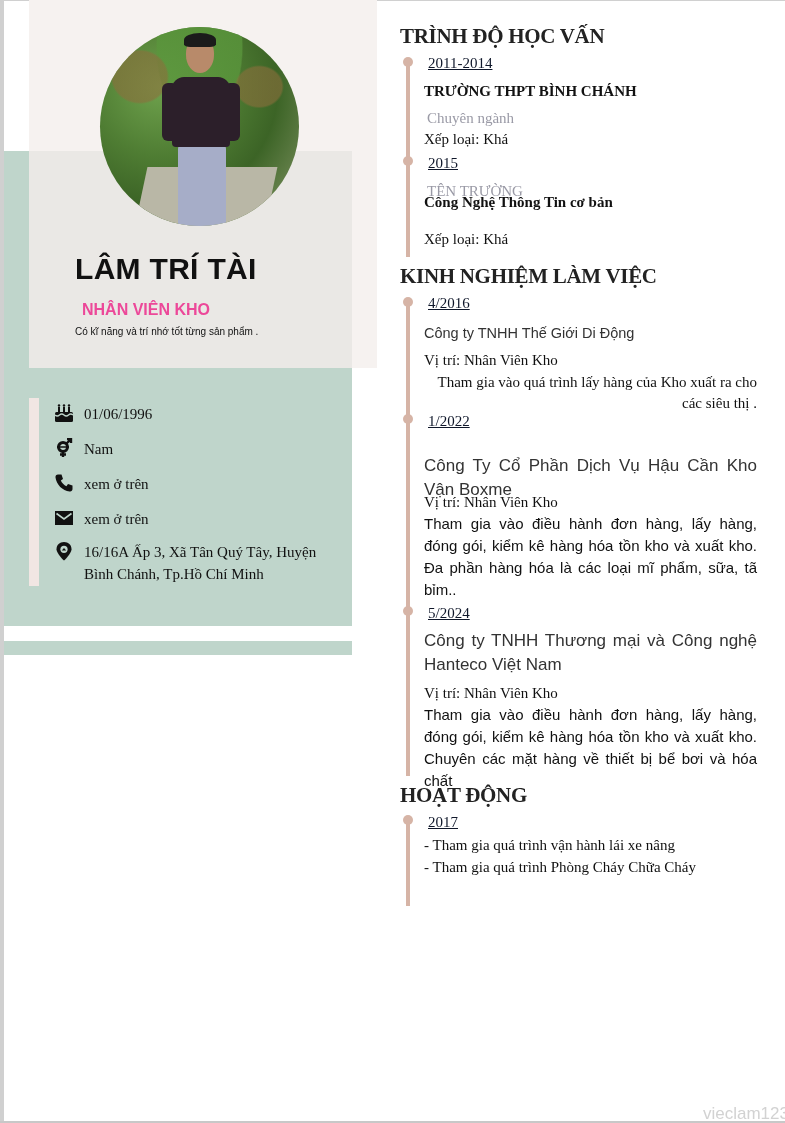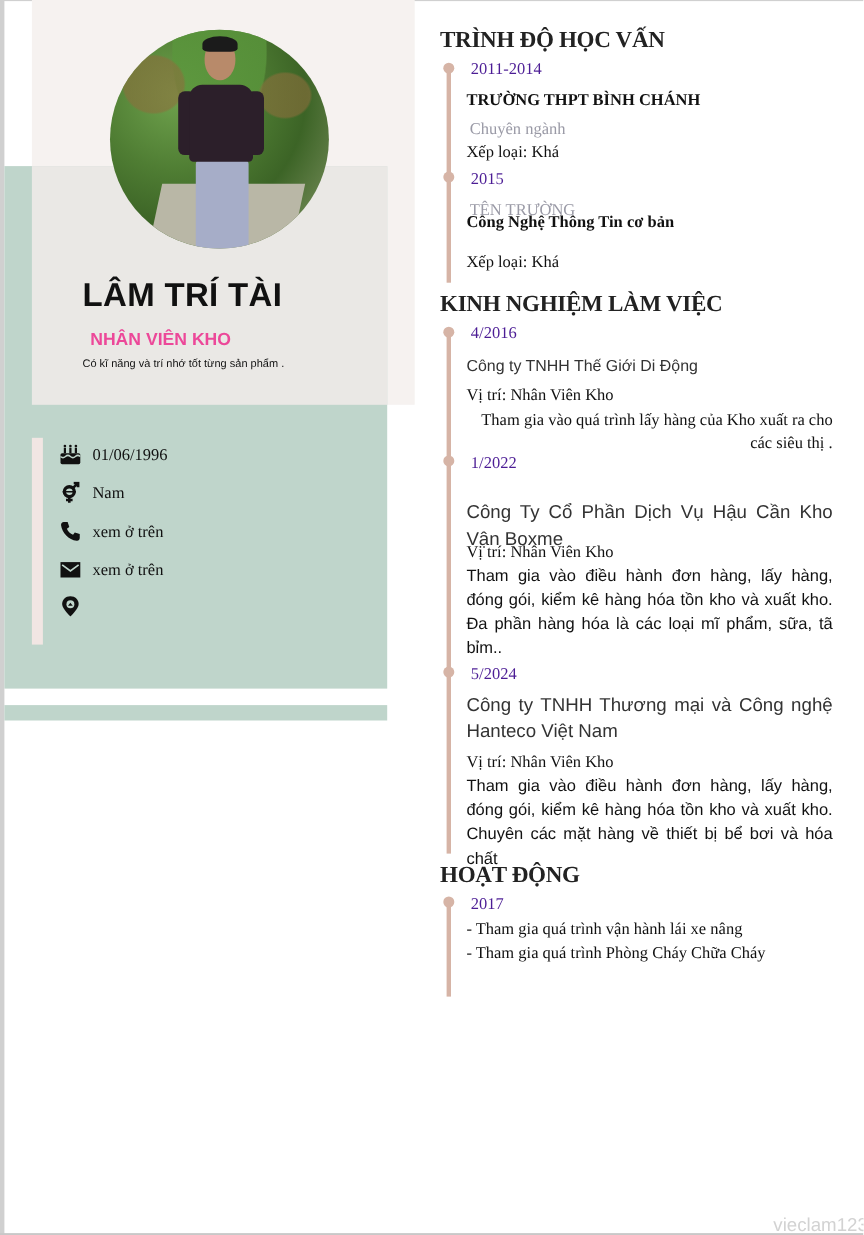--- a/index.html
+++ b/index.html
@@ -36,21 +36,21 @@
 
   .contact-bar { position: absolute; left: 29px; top: 398px; width: 10px; height: 188px; background: #f1e6e3; }
   .contact { position: absolute; left: 54px; width: 270px; display: flex; align-items: flex-start; font-size: 15px; line-height: 22px; color: #111; }
   .contact .ic { width: 20px; height: 20px; margin-right: 10px; flex: none; display: flex; align-items: center; justify-content: center; }
   .contact .ic svg { width: 20px; height: 20px; }
 
   
   .section-title { position: absolute; left: 400px; font-family: "Liberation Serif", serif; font-weight: bold; font-size: 21px; color: #222; letter-spacing: -0.3px; }
   .tl-line { position: absolute; left: 406px; width: 4px; background: #d6b4a6; }
   .tl-dot { position: absolute; left: 403px; width: 10px; height: 10px; border-radius: 50%; background: #d6b4a6; }
-  .date { position: absolute; left: 428px; font-size: 15px; color: #4c1d95; }
+  .date { position: absolute; left: 428px; font-size: 15px; color: #0f172a; text-decoration: underline; }
   .t { position: absolute; left: 424px; width: 333px; font-size: 15px; color: #111; line-height: 21px; }
   .school { font-weight: bold; font-size: 15px; }
   .muted { color: #9a9aa6; }
   .company { font-family: "Liberation Sans", sans-serif; font-size: 14.5px; color: #333; }
   .company-lg { font-family: "Liberation Sans", sans-serif; font-size: 17px; color: #333; line-height: 24px; text-align: justify; }
   .sans-desc { font-family: "Liberation Sans", sans-serif; font-size: 15px; line-height: 22px; text-align: justify; color: #111; }
 
   .watermark { position: absolute; left: 703px; top: 1104px; font-family: "Liberation Sans", sans-serif; font-size: 17px; color: #d2d2d2; }
 </style>
 </head>
@@ -129,20 +129,21 @@
 </div>
 
 <div class="contact" style="top:541px;">
   <span class="ic">
     <svg viewBox="0 0 20 20">
         <path d="M10 1 C5.6 1 2.5 4.1 2.5 8.2 C2.5 12.6 10 19.5 10 19.5 C10 19.5 17.5 12.6 17.5 8.2 C17.5 4.1 14.4 1 10 1 Z" fill="#111"></path>
         <circle cx="10" cy="8.3" r="3.6" fill="#bfd5cb"></circle>
         <path d="M7.8 9.6 L10 7 L12.2 9.6 Z" fill="#111"></path>
       </svg>
   </span>
+  <span>16/16A Ấp 3, Xã Tân Quý Tây, Huyện Bình Chánh, Tp.Hồ Chí Minh</span>
 </div>
 
 <div class="section-title" style="top:24px;">TRÌNH ĐỘ HỌC VẤN</div>
 <div class="tl-line" style="top:60px; height:197px;"></div>
 <div class="tl-dot" style="top:57px;"></div>
 <div class="date" style="top:55px;">2011-2014</div>
 <div class="t school" style="top:81px;">TRƯỜNG THPT BÌNH CHÁNH</div>
 <div class="t muted" style="top:108px; left:427px;">Chuyên ngành</div>
 <div class="t" style="top:129px;">Xếp loại: Khá</div>
 

